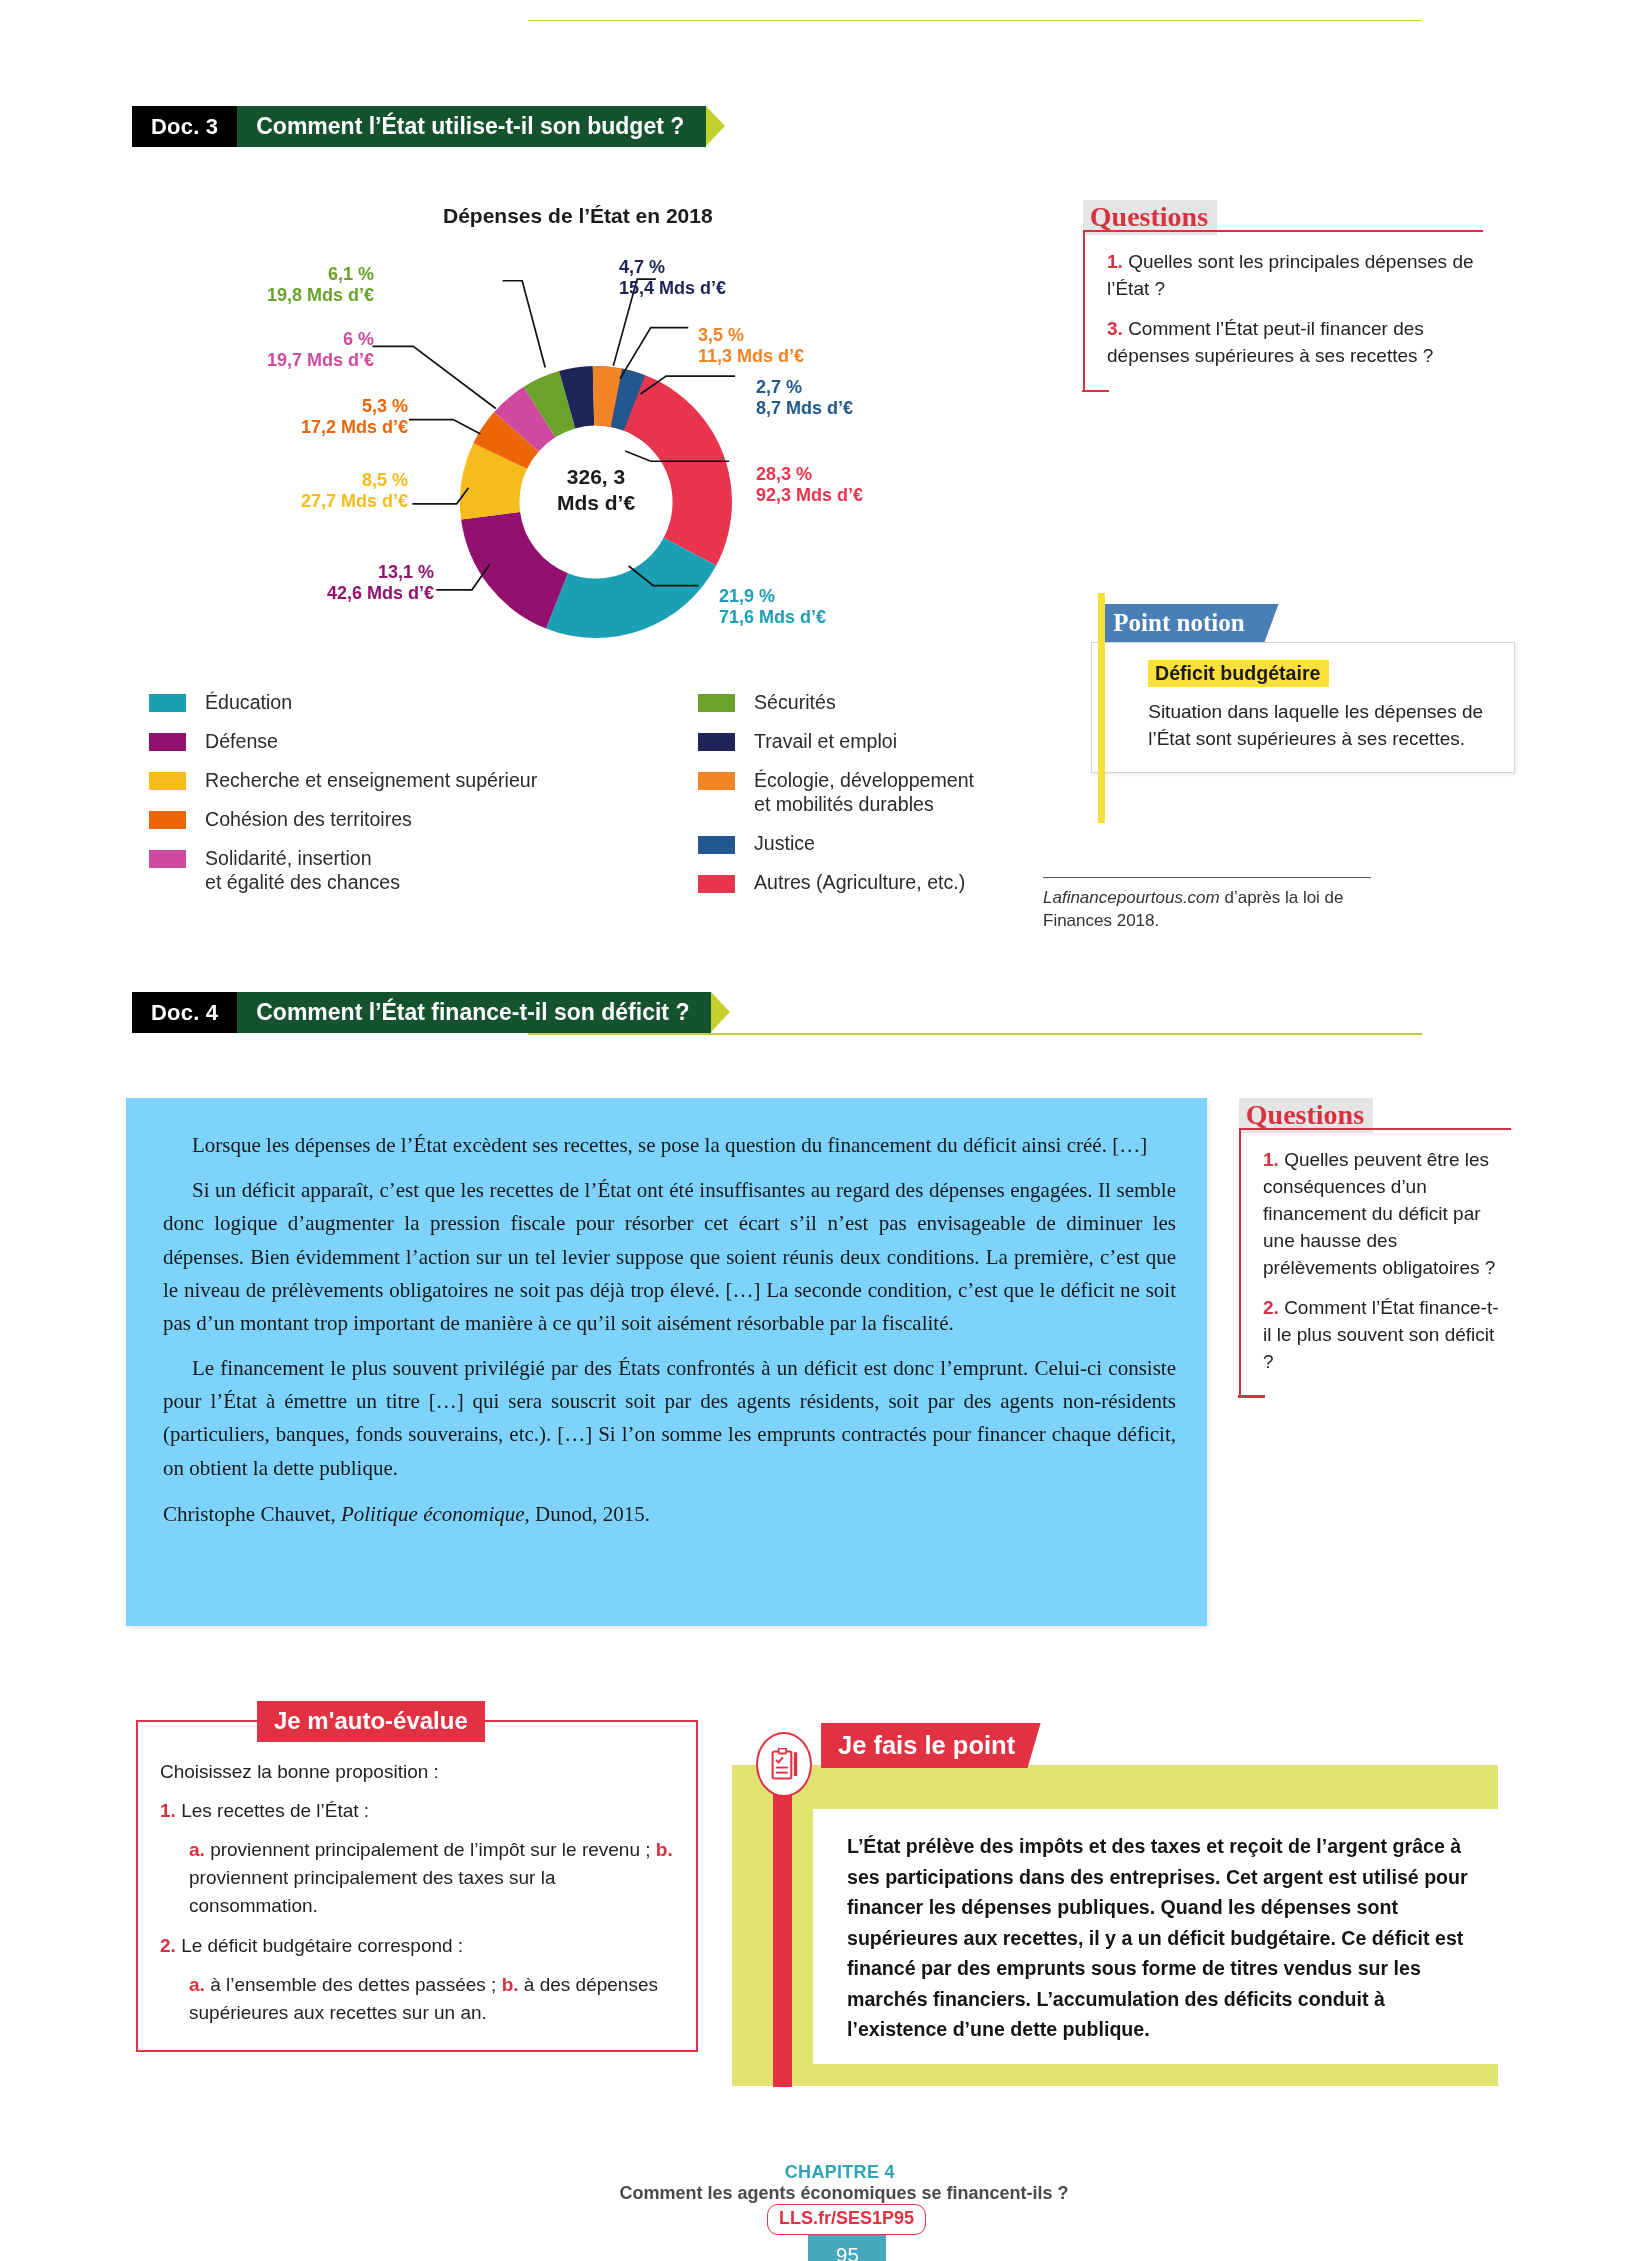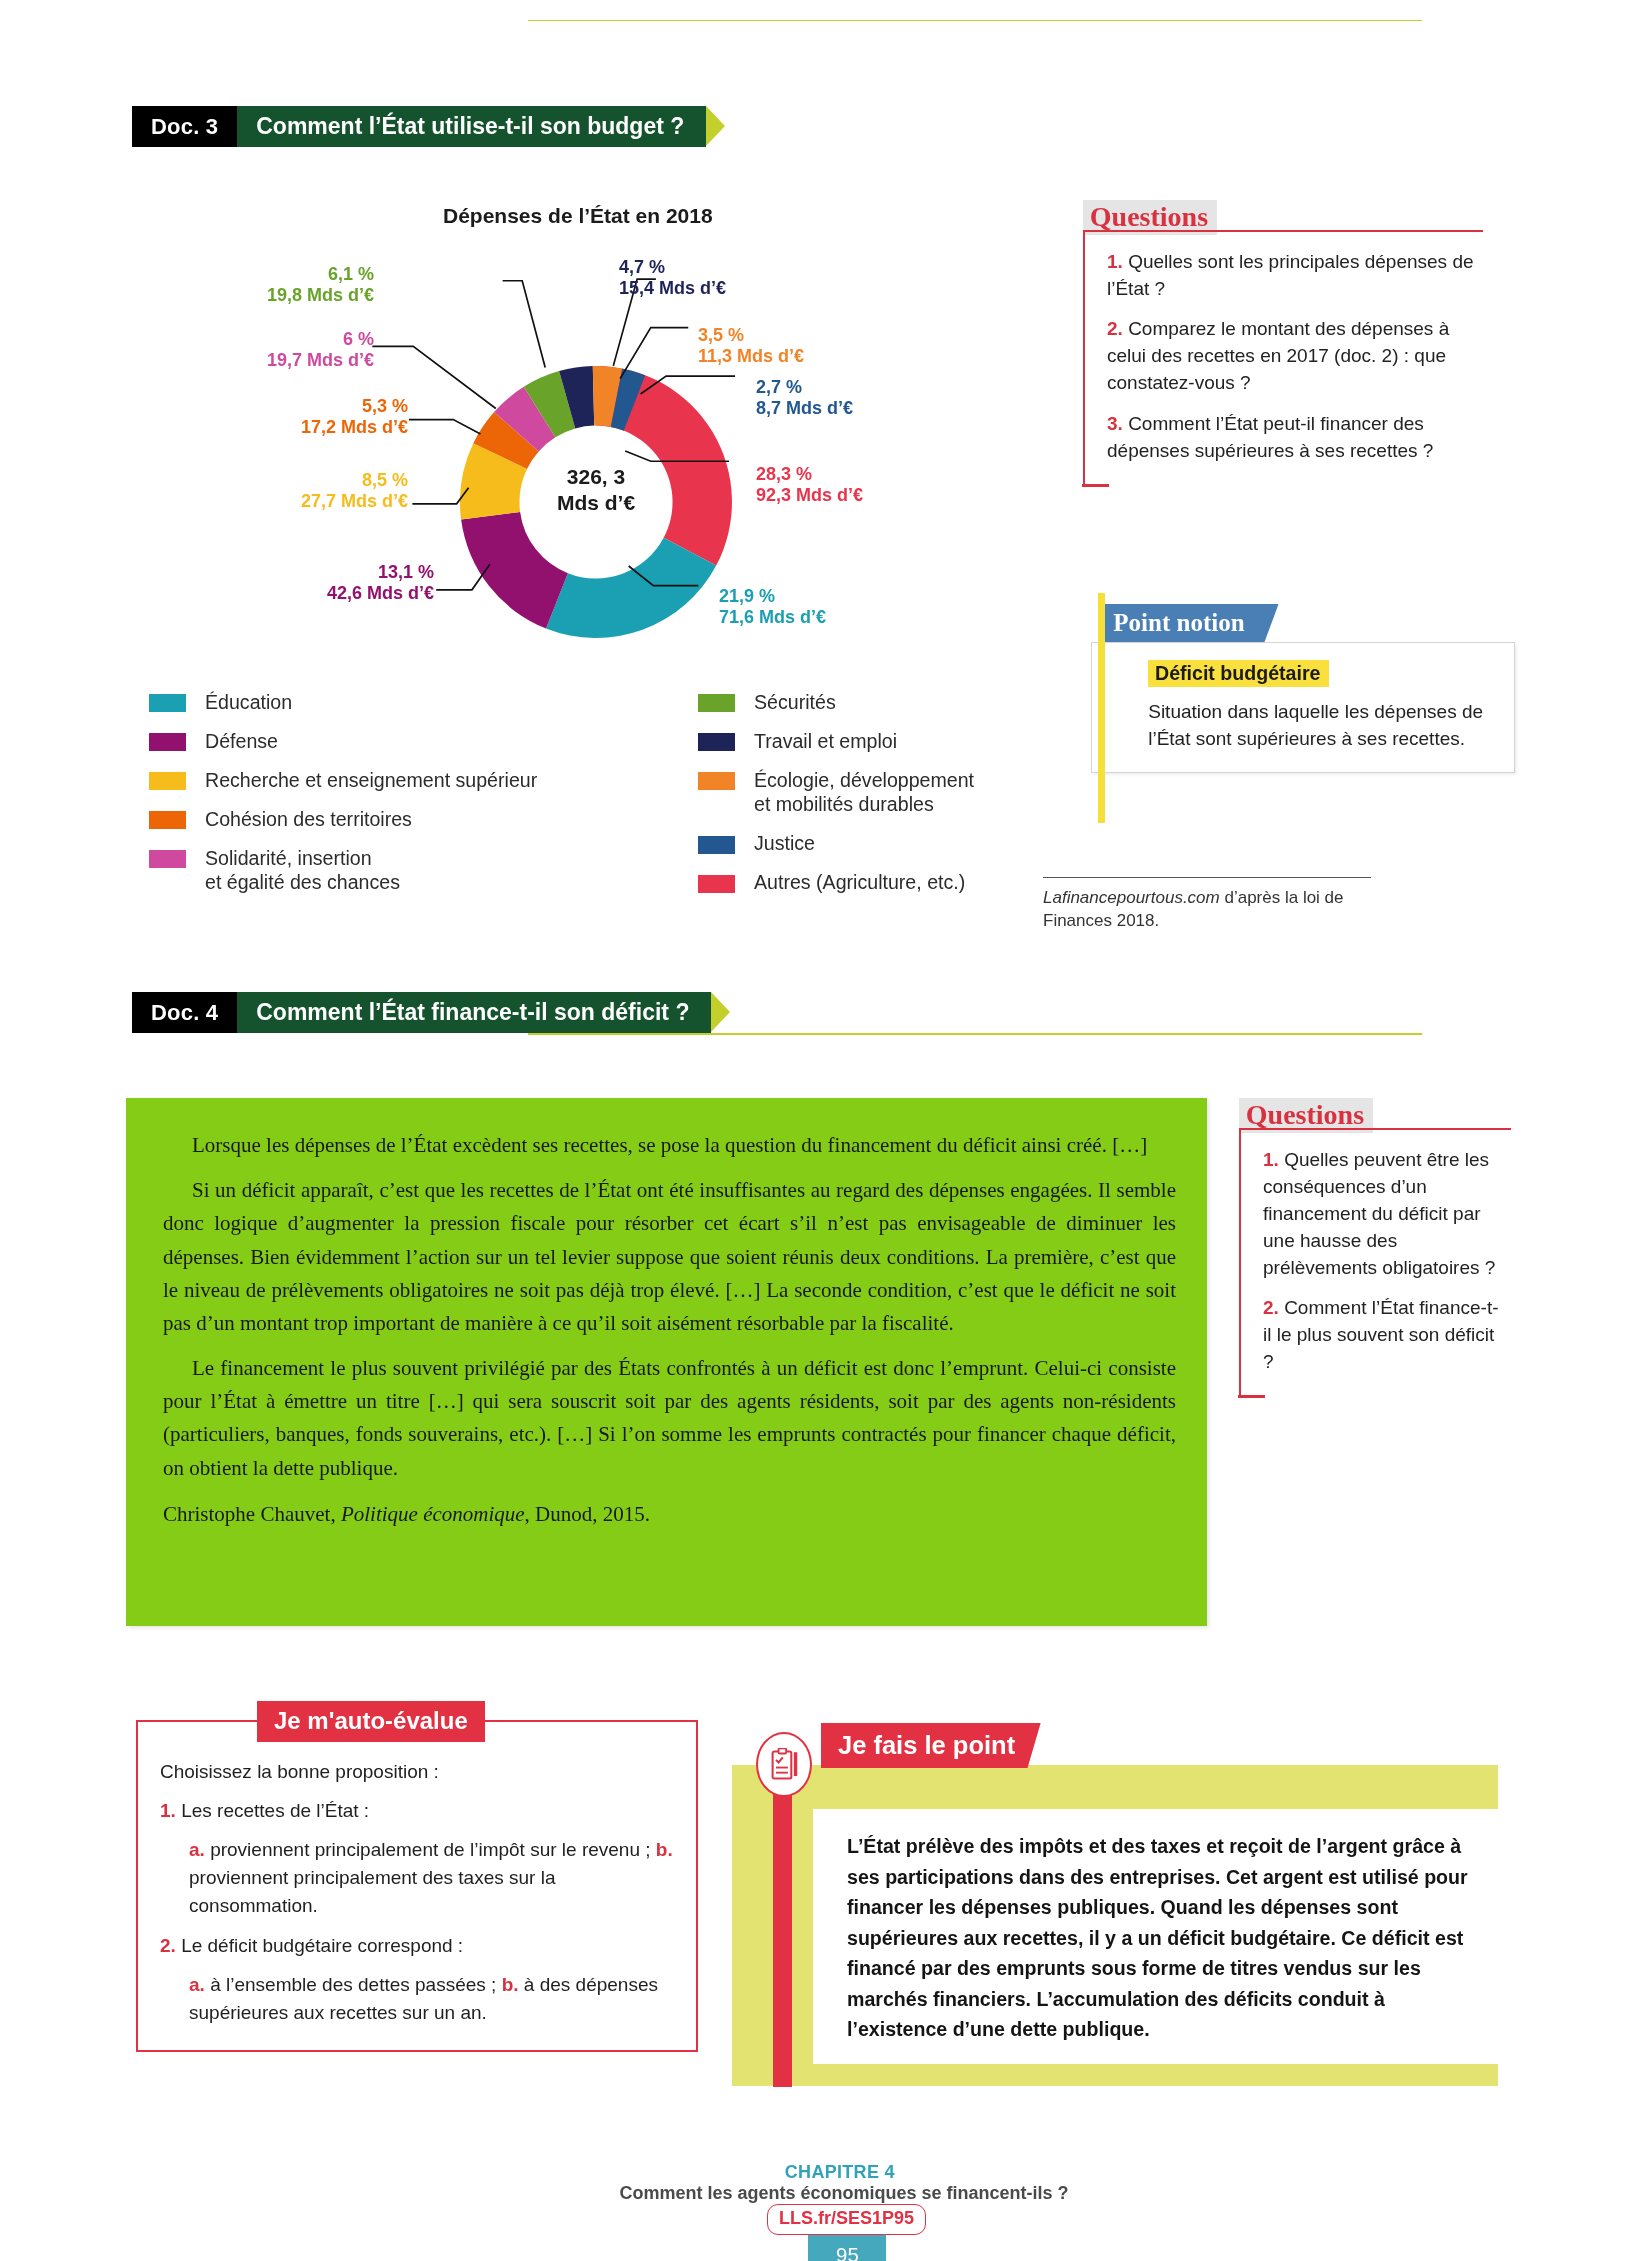--- a/index.html
+++ b/index.html
@@ -96,21 +96,21 @@
     font-weight: bold; font-size: 19.6px; padding: 1.7px 8.5px 2.6px 6.8px;
   }
   .pn-def { font-size: 19px; line-height: 1.45; color: #222; margin-top: 10.2px; }
 
   .src-rule { position: absolute; height: 0.9px; background: #555; }
   .src-txt { position: absolute; font-size: 17px; line-height: 1.35; color: #333; }
   .src-txt i { font-style: italic; }
 
   
   .text-card {
-    position: absolute; background: #84cc16;
+    position: absolute; background: #7dd3fc;
     box-shadow: 1.7px 1.7px 4.3px rgba(0,0,0,.12);
     padding: 31px 31px 25.5px 37px;
   }
   .text-card p {
     font-family: "Liberation Serif", serif;
     font-size: 21px; line-height: 1.58; color: #191919;
     text-indent: 29px; text-align: justify; margin-bottom: 12px;
   }
   .cite {
     font-family: "Liberation Sans", sans-serif;
@@ -319,24 +319,20 @@
   </div>
 
   <div class="q-box" style="left:1083px;top:200px;width:400px;">
     <div class="q-head">Questions</div>
     <div class="q-body">
       <div class="q-item">
         <span class="q-num">1.</span>
         <span>Quelles sont les principales dépenses de l’État ?</span>
       </div>
       <div class="q-item">
-        <span class="q-num">2.</span>
-        <span>Comparez le montant des dépenses à celui des recettes en 2017 (doc. 2)&nbsp;: que constatez-vous ?</span>
-      </div>
-      <div class="q-item">
         <span class="q-num">3.</span>
         <span>Comment l’État peut-il financer des dépenses supérieures à ses recettes ?</span>
       </div>
     </div>
   </div>
 
   <div class="pn-wrap" style="left:1098px;top:604px;width:417px;">
     <div class="pn-head">Point notion</div>
     <div style="position:relative;">
       <div class="pn-rail" style="left:0;top:-49px;height:230px;"></div>

